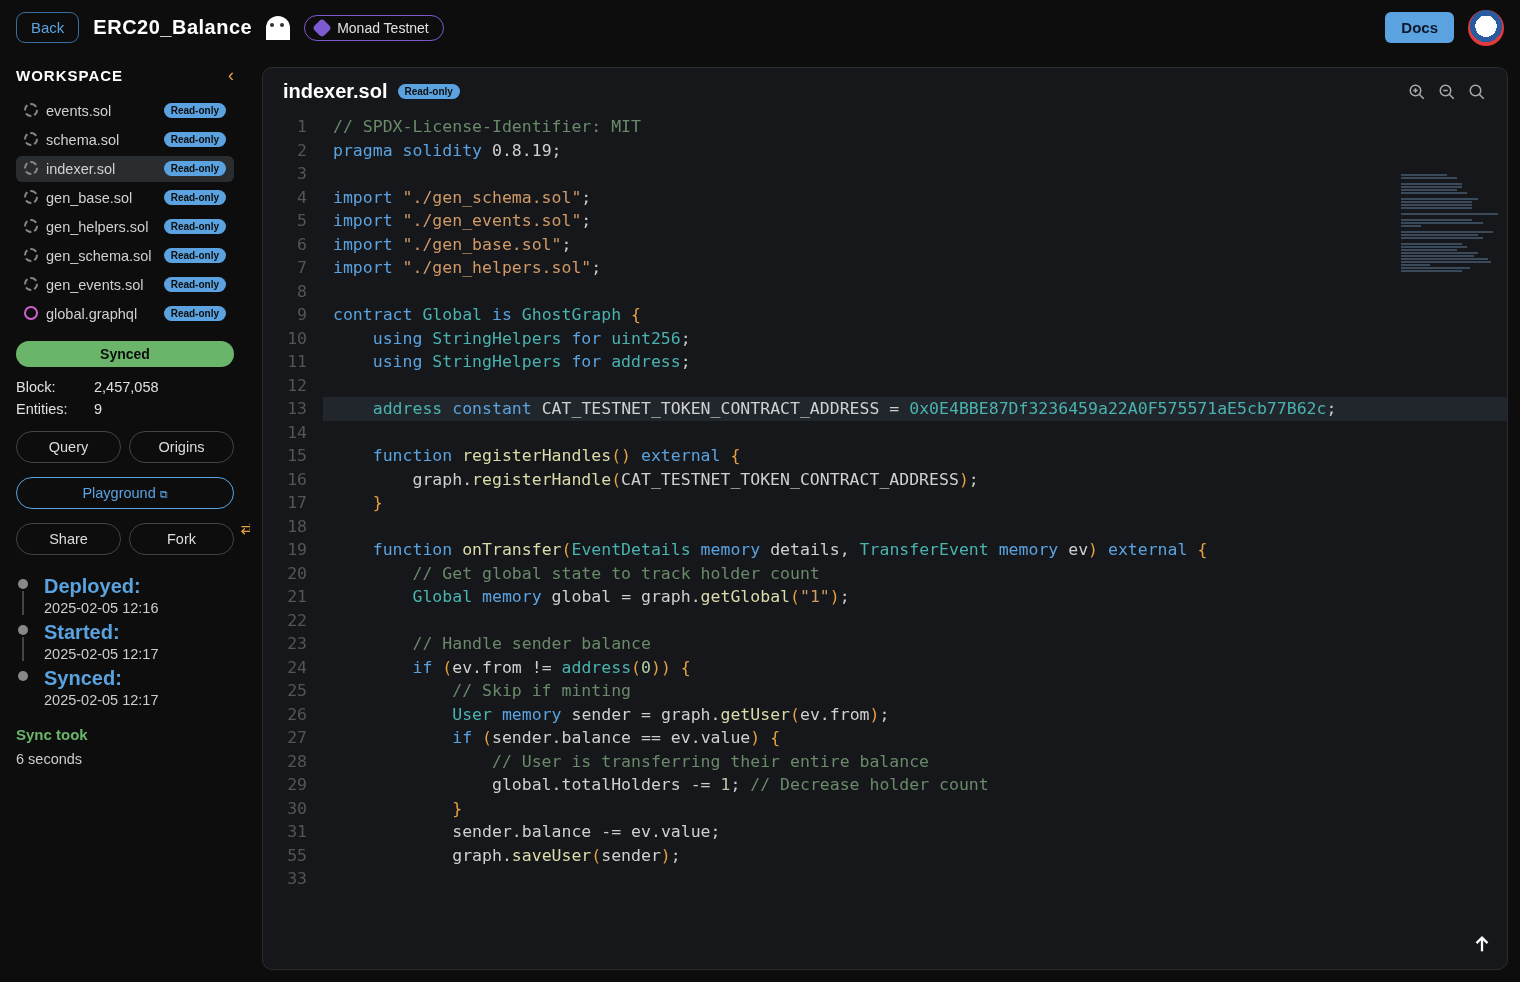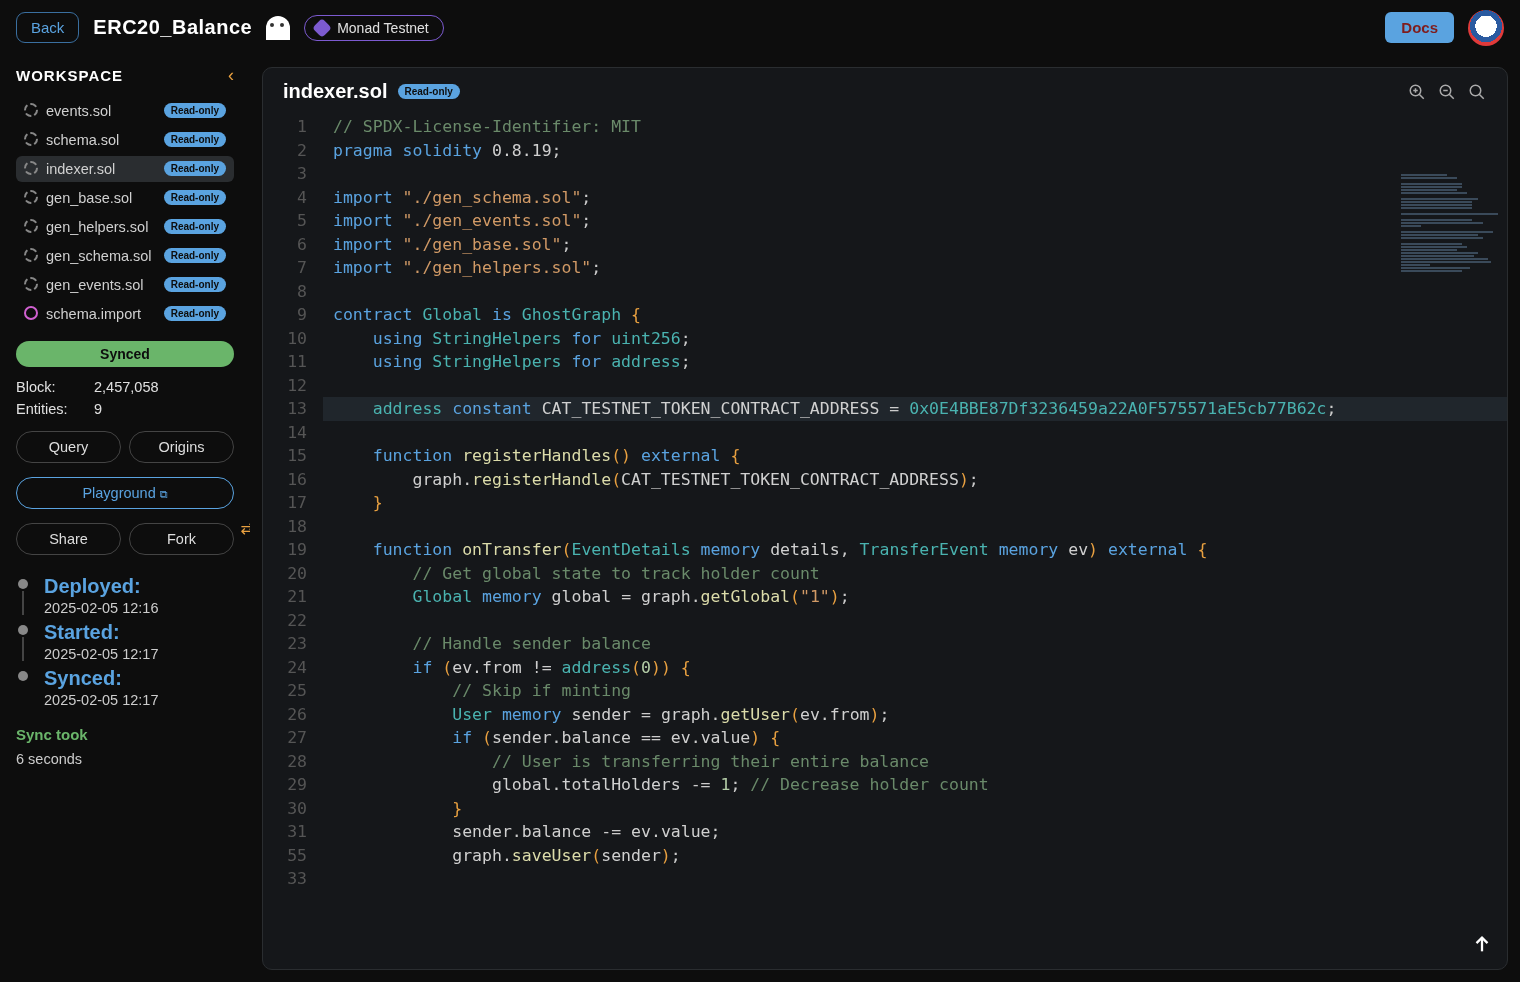--- a/index.html
+++ b/index.html
@@ -60,21 +60,21 @@
 }
 .network-dot {
   width: 14px; height: 14px;
   border-radius: 4px;
   background: #7c5ad0;
   transform: rotate(45deg);
 }
 .topbar-spacer { flex: 1; }
 .docs-btn {
   background: #5aa3e0;
-  color: #7f1d1d;
+  color: #0f172a;
   border: none;
   padding: 7px 16px;
   border-radius: 6px;
   font-size: 15px;
   font-weight: 600;
   cursor: pointer;
 }
 .avatar {
   width: 36px; height: 36px;
   border-radius: 50%;
@@ -386,21 +386,21 @@
           <span class="file-name">gen_schema.sol</span>
           <span class="ro-badge">Read-only</span>
         </div>
         <div class="file-item">
           <span class="file-icon"></span>
           <span class="file-name">gen_events.sol</span>
           <span class="ro-badge">Read-only</span>
         </div>
         <div class="file-item">
           <span class="file-icon graphql"></span>
-          <span class="file-name">schema.import</span>
+          <span class="file-name">global.graphql</span>
           <span class="ro-badge">Read-only</span>
         </div>
       </div>
     <div class="sync-pill">Synced</div>
     <div class="stats-row">
       <span class="label">Block:</span>
       <span>2,457,058</span>
     </div>
     <div class="stats-row">
       <span class="label">Entities:</span>

